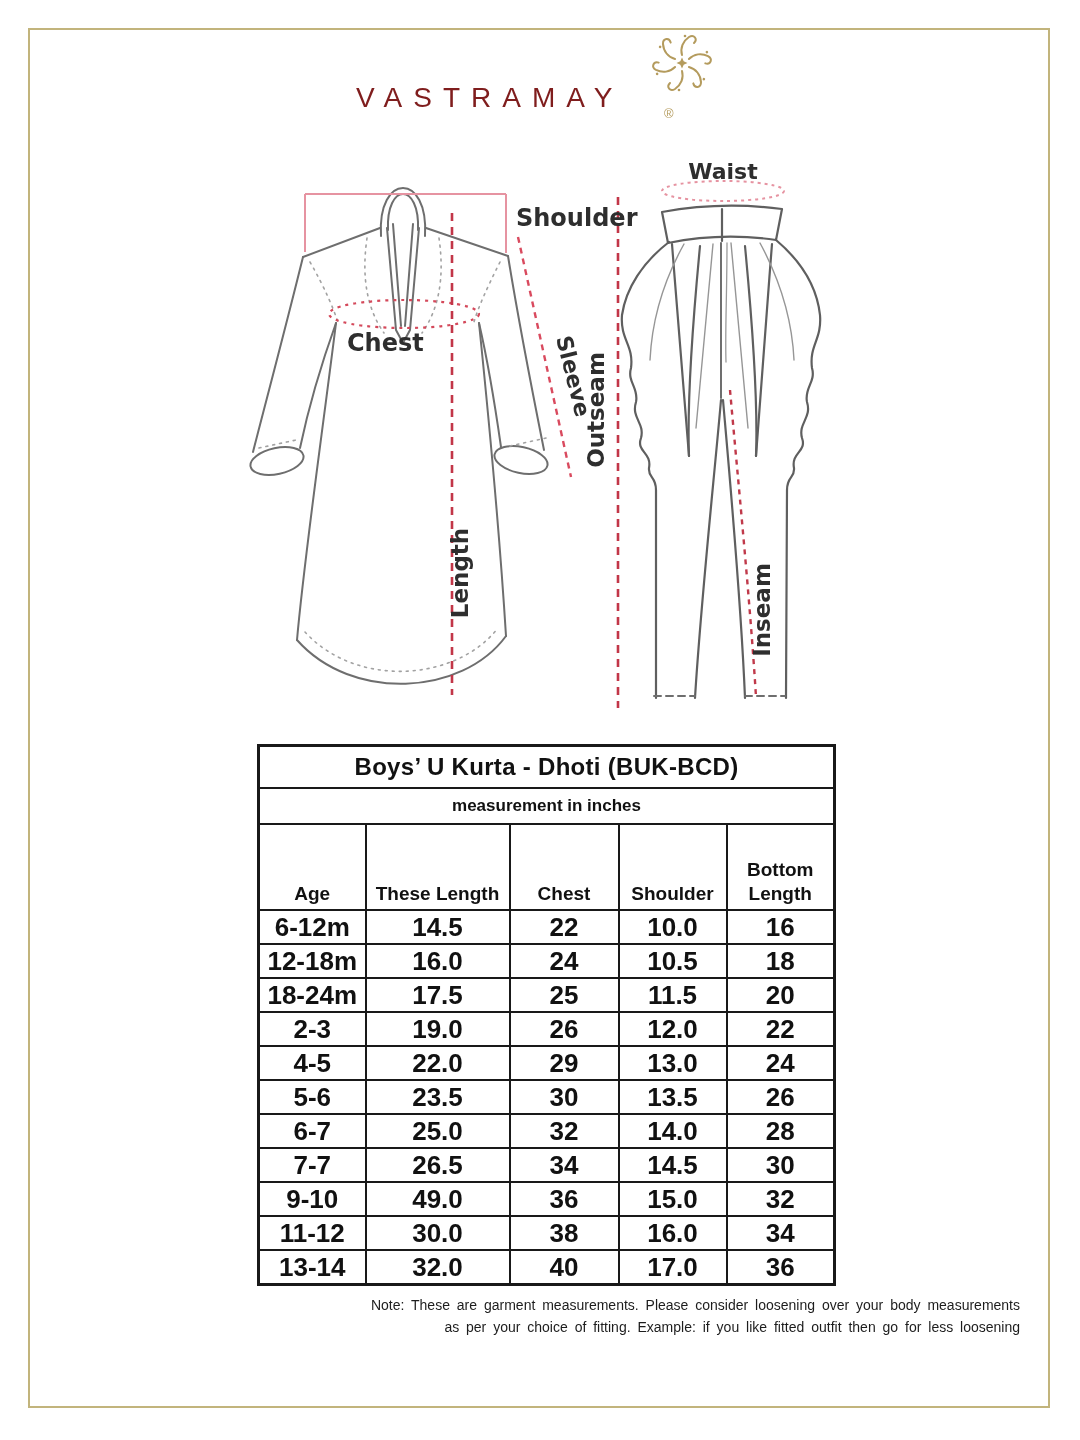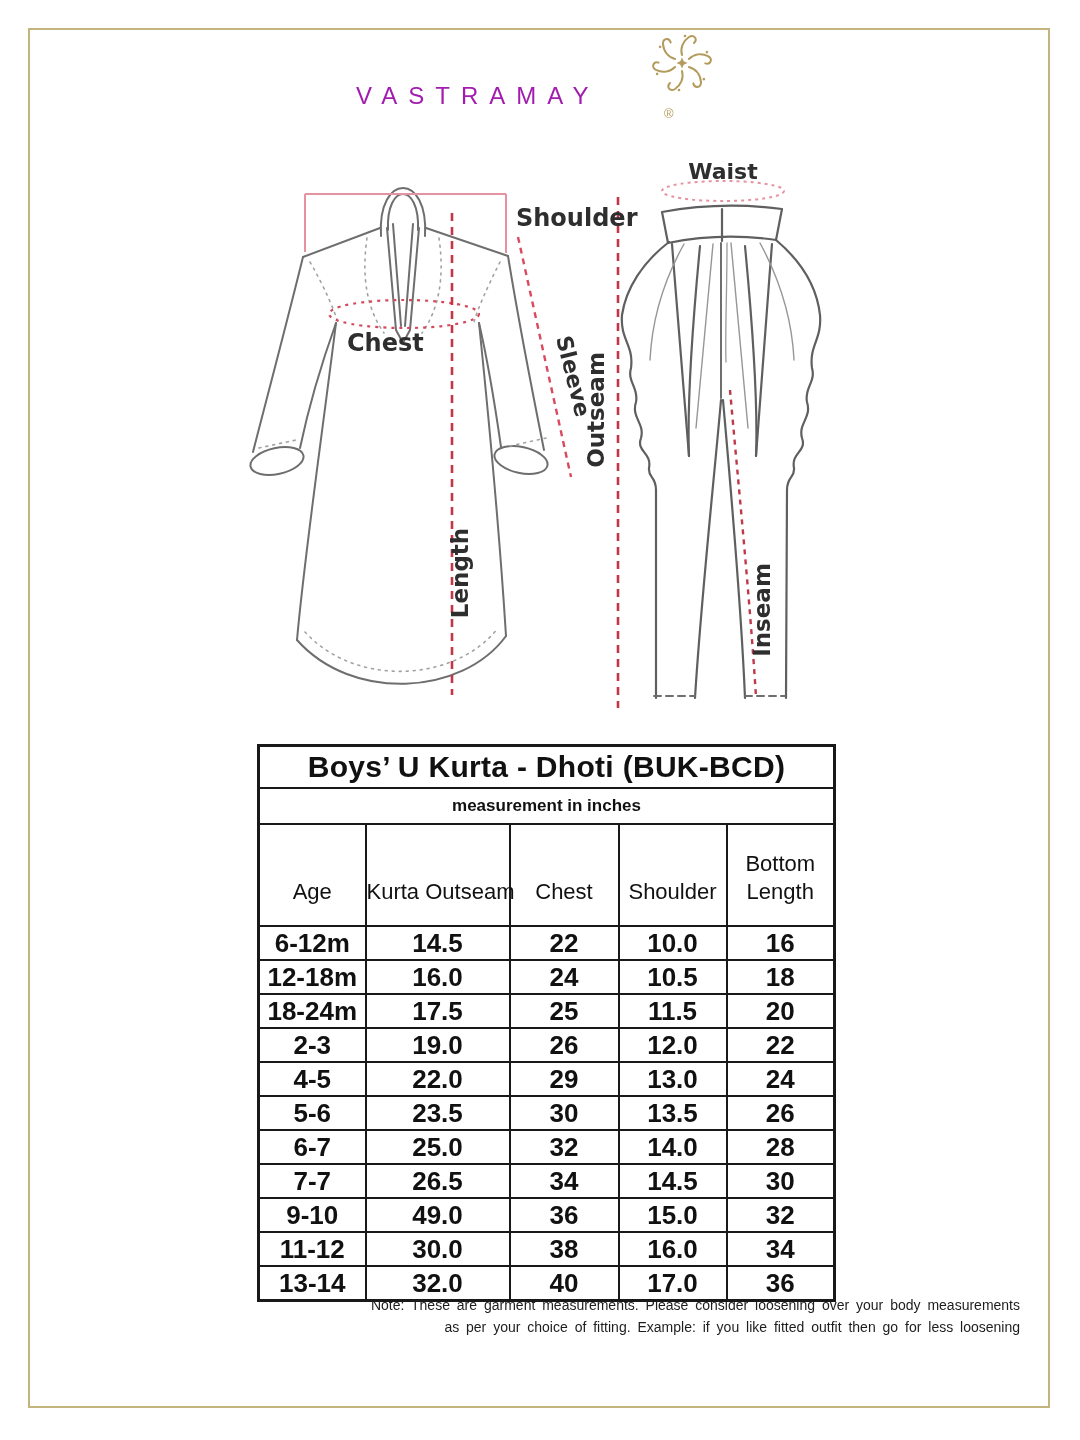--- a/index.html
+++ b/index.html
@@ -7,45 +7,45 @@
     width:1080px;height:1440px;position:relative;background:#ffffff;
     font-family:"Liberation Sans",sans-serif;overflow:hidden;
   }
   .frame{
     position:absolute;left:28px;top:28px;right:30px;bottom:32px;
     border:2px solid #c2b47c;pointer-events:none;
   }
   
   .logo-text{
     position:absolute;left:356px;top:82px;
-    font-size:24px;font-weight:400;letter-spacing:11px;
-    color:#a21caf;white-space:nowrap;
+    font-size:28px;font-weight:400;letter-spacing:11px;
+    color:#7f1d1d;white-space:nowrap;
   }
   .reg-mark{
     position:absolute;left:664px;top:106px;
     font-size:13px;color:#b49b5d;
   }
   .ornament{position:absolute;left:650px;top:33px;}
   
   .diagram{position:absolute;left:0;top:145px;}
   .dlabel{font-family:"DejaVu Sans",sans-serif;font-weight:600;fill:#2e2e2e;}
   
   table.size-chart{
     position:absolute;left:257px;top:744px;width:576px;
     border-collapse:collapse;table-layout:fixed;
     border:3px solid #191919;color:#111;
   }
   table.size-chart th,table.size-chart td{
     border:2px solid #191919;text-align:center;padding:0;
   }
-  th.chart-title{height:40px;font-size:30px;font-weight:bold;letter-spacing:.3px;}
+  th.chart-title{height:40px;font-size:24px;font-weight:bold;letter-spacing:.3px;}
   th.chart-subtitle{height:34px;font-size:17px;font-weight:bold;}
   tr.col-head th{
-    height:82px;font-size:22px;font-weight:normal;vertical-align:bottom;
-    padding-bottom:18px;white-space:nowrap;line-height:1.3;
+    height:82px;font-size:19px;font-weight:bold;vertical-align:bottom;
+    padding-bottom:2px;white-space:nowrap;line-height:1.3;
   }
   tr.col-head th:last-child{white-space:normal;}
   table.size-chart td{height:32px;font-size:26px;font-weight:bold;}
   
   .note{
     position:absolute;left:29px;right:60px;top:1294px;
     font-size:14px;line-height:1.6;color:#1d1d1d;text-align:right;
     word-spacing:3px;
   }
 </style>
@@ -186,21 +186,21 @@
   </colgroup>
   <thead>
     <tr>
       <th class="chart-title" colspan="5">Boys’ U Kurta - Dhoti (BUK-BCD)</th>
     </tr>
     <tr>
       <th class="chart-subtitle" colspan="5">measurement in inches</th>
     </tr>
     <tr class="col-head">
       <th>Age</th>
-      <th>Kurta Outseam</th>
+      <th>These Length</th>
       <th>Chest</th>
       <th>Shoulder</th>
       <th>Bottom Length</th>
     </tr>
   </thead>
   <tbody>
       <tr>
         <td>6-12m</td>
         <td>14.5</td>
         <td>22</td>

